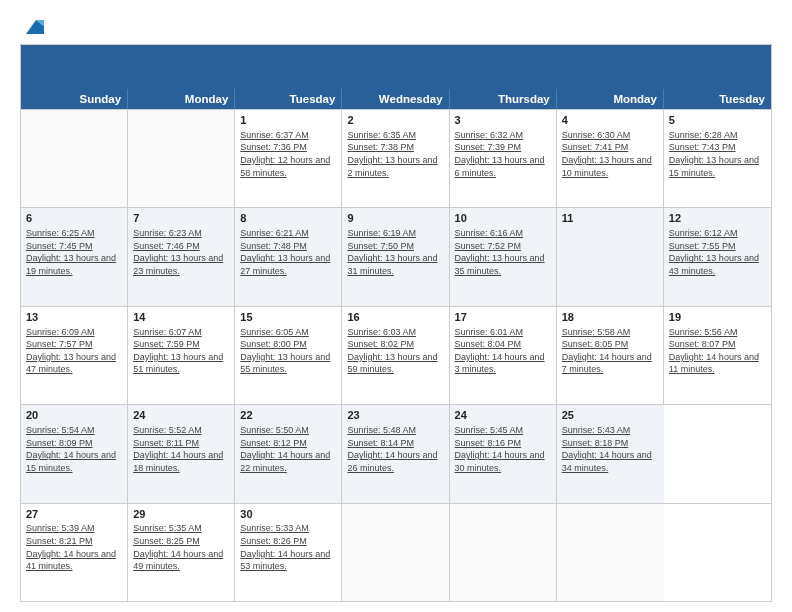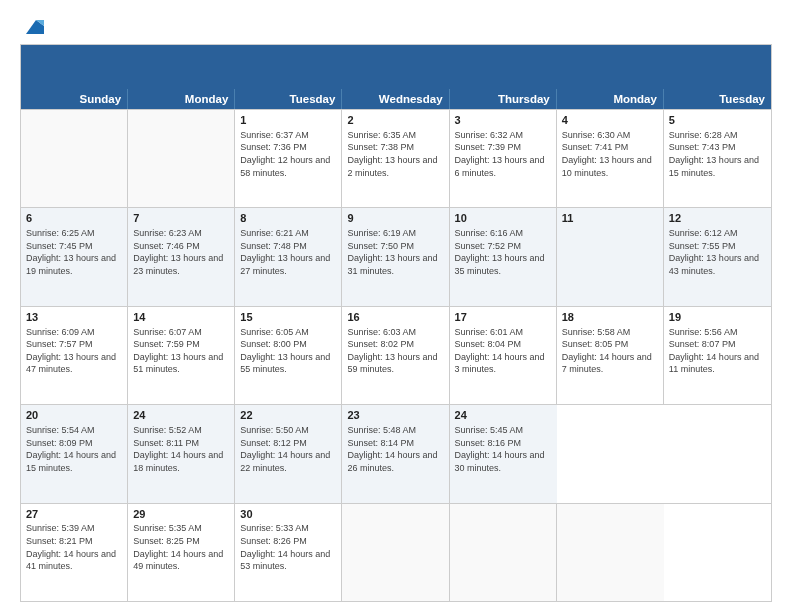--- a/index.html
+++ b/index.html
@@ -89,20 +89,21 @@
       font-size: 11px;
       font-weight: bold;
       color: #222;
       display: block;
       margin-bottom: 1px;
     }
     .cell-info {
       font-size: 9px;
       color: #444;
       line-height: 1.4;
+      text-decoration: underline;
     }
   </style>
 </head>
 <body>
 
 <div class="page">
   <div class="header">
     <div class="logo">
       <div style="display:flex;align-items:center;">
         <span style="font-size:20px;font-weight:bold;color:#333;"></span>
@@ -227,20 +228,24 @@
             <div class="cell-info">Sunrise: 5:50 AM<br>Sunset: 8:12 PM<br>Daylight: 14 hours and 22 minutes.</div>
           </div>
           <div class="cal-cell alt-row">
             <span class="day-num">23</span>
             <div class="cell-info">Sunrise: 5:48 AM<br>Sunset: 8:14 PM<br>Daylight: 14 hours and 26 minutes.</div>
           </div>
           <div class="cal-cell alt-row">
             <span class="day-num">24</span>
             <div class="cell-info">Sunrise: 5:45 AM<br>Sunset: 8:16 PM<br>Daylight: 14 hours and 30 minutes.</div>
           </div>
+          <div class="cal-cell alt-row">
+            <span class="day-num">25</span>
+            <div class="cell-info">Sunrise: 5:43 AM<br>Sunset: 8:18 PM<br>Daylight: 14 hours and 34 minutes.</div>
+          </div>
         </div>
         <div class="cal-row">
           <div class="cal-cell">
             <span class="day-num">27</span>
             <div class="cell-info">Sunrise: 5:39 AM<br>Sunset: 8:21 PM<br>Daylight: 14 hours and 41 minutes.</div>
           </div>
           <div class="cal-cell">
             <span class="day-num">29</span>
             <div class="cell-info">Sunrise: 5:35 AM<br>Sunset: 8:25 PM<br>Daylight: 14 hours and 49 minutes.</div>
           </div>

